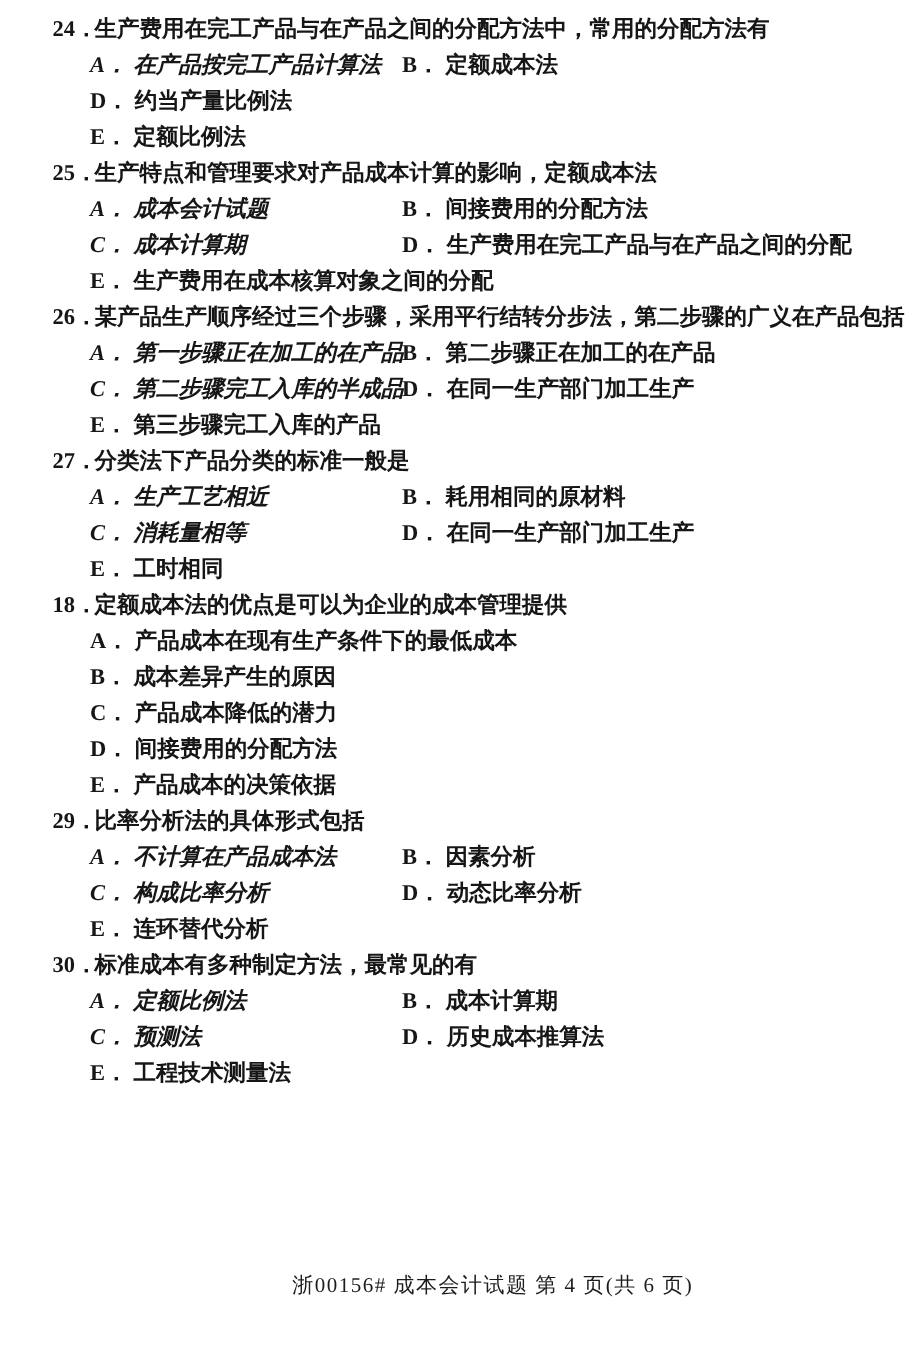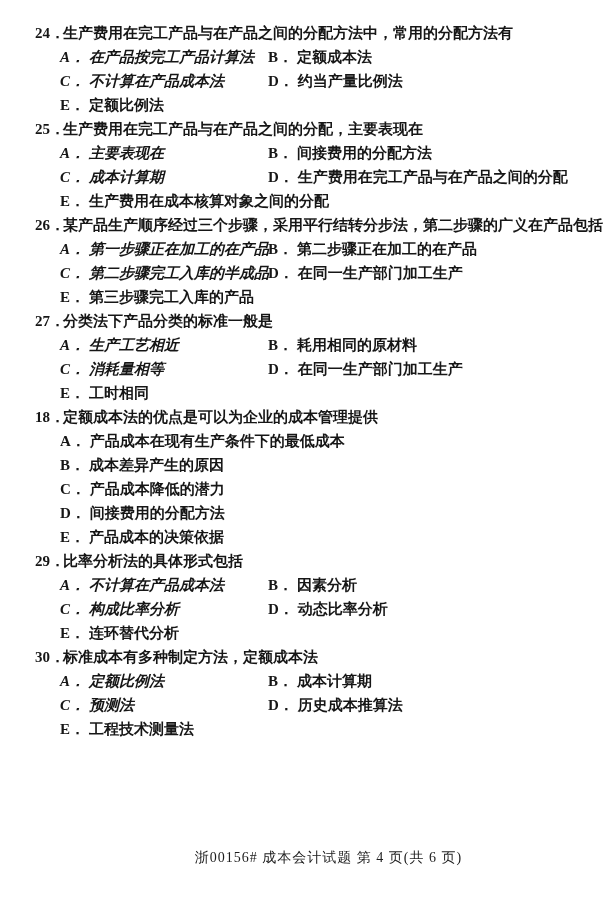--- a/index.html
+++ b/index.html
@@ -13,21 +13,20 @@
     height: 905px;
     background: #ffffff;
     color: #161616;
     font-family: "Liberation Serif", "DejaVu Serif", serif;
     font-weight: 600;
     font-size: 15px;
     overflow: hidden;
   }
   .content {
     padding: 8px 0 0 35px;
-    margin-top: 13px;
   }
   .line {
     height: 24px;
     line-height: 24px;
     white-space: nowrap;
   }
   .stem-line {
     display: flex;
   }
   .qnum {
@@ -75,35 +74,34 @@
     <div>
       <div class="line stem-line">
         <span class="qnum">24．</span>
         <span>生产费用在完工产品与在产品之间的分配方法中，常用的分配方法有</span>
       </div>
       <div class="line opt-row">
         <span class="opt c1"><span class="olabel">A．</span><span>在产品按完工产品计算法</span></span>
         <span class="opt"><span class="olabel">B．</span><span>定额成本法</span></span>
       </div>
       <div class="line opt-row">
-        <span class="opt c1"><span class="olabel">C．</span><span>不计算在产品成本法</span></span>
         <span class="opt"><span class="olabel">D．</span><span>约当产量比例法</span></span>
       </div>
       <div class="line opt-row">
         <span class="opt"><span class="olabel">E．</span><span>定额比例法</span></span>
       </div>
     </div>
 
     <div>
       <div class="line stem-line">
         <span class="qnum">25．</span>
-        <span>生产费用在完工产品与在产品之间的分配，主要表现在</span>
-      </div>
-      <div class="line opt-row">
-        <span class="opt c1"><span class="olabel">A．</span><span>主要表现在</span></span>
+        <span>生产特点和管理要求对产品成本计算的影响，定额成本法</span>
+      </div>
+      <div class="line opt-row">
+        <span class="opt c1"><span class="olabel">A．</span><span>成本会计试题</span></span>
         <span class="opt"><span class="olabel">B．</span><span>间接费用的分配方法</span></span>
       </div>
       <div class="line opt-row">
         <span class="opt c1"><span class="olabel">C．</span><span>成本计算期</span></span>
         <span class="opt"><span class="olabel">D．</span><span>生产费用在完工产品与在产品之间的分配</span></span>
       </div>
       <div class="line opt-row">
         <span class="opt"><span class="olabel">E．</span><span>生产费用在成本核算对象之间的分配</span></span>
       </div>
     </div>
@@ -180,21 +178,21 @@
         <span class="opt"><span class="olabel">D．</span><span>动态比率分析</span></span>
       </div>
       <div class="line opt-row">
         <span class="opt"><span class="olabel">E．</span><span>连环替代分析</span></span>
       </div>
     </div>
 
     <div>
       <div class="line stem-line">
         <span class="qnum">30．</span>
-        <span>标准成本有多种制定方法，定额成本法</span>
+        <span>标准成本有多种制定方法，最常见的有</span>
       </div>
       <div class="line opt-row">
         <span class="opt c1"><span class="olabel">A．</span><span>定额比例法</span></span>
         <span class="opt"><span class="olabel">B．</span><span>成本计算期</span></span>
       </div>
       <div class="line opt-row">
         <span class="opt c1"><span class="olabel">C．</span><span>预测法</span></span>
         <span class="opt"><span class="olabel">D．</span><span>历史成本推算法</span></span>
       </div>
       <div class="line opt-row">

